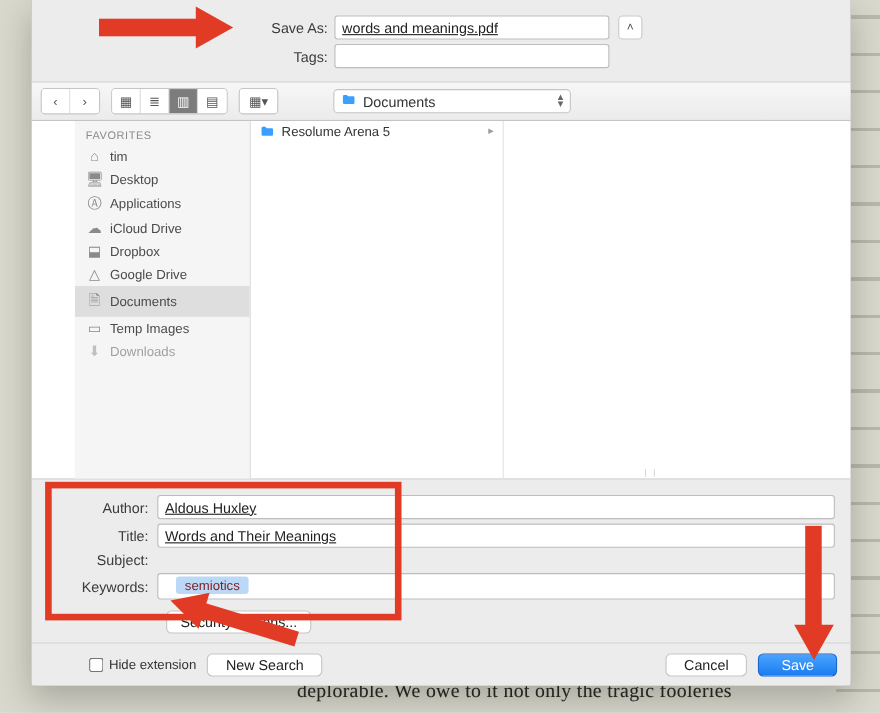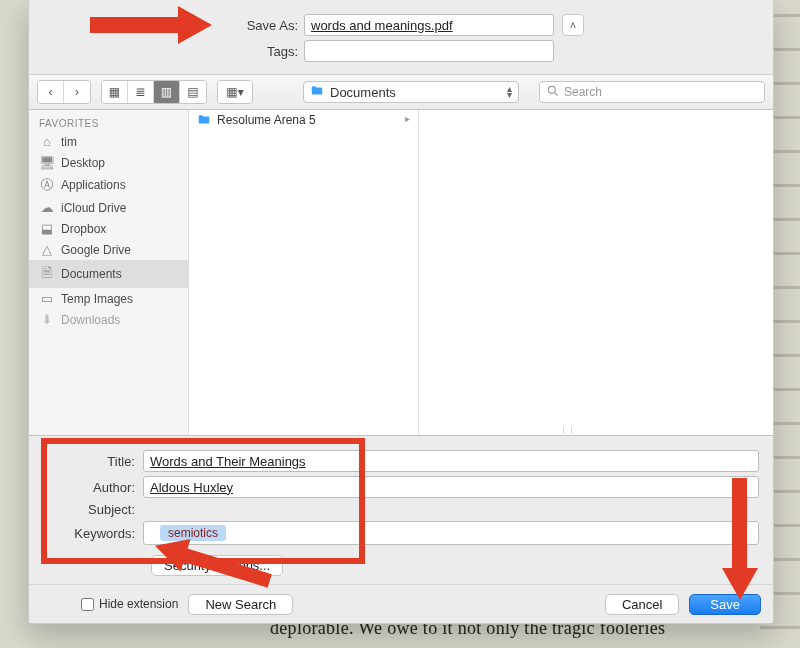--- a/index.html
+++ b/index.html
@@ -56,21 +56,21 @@
     margin-left: 40px;
   }
   .loc-pop .folder-ic { color:#3aa0ff; }
   .loc-pop .chev { margin-left:auto; font-size:10px; color:#666; display:flex; flex-direction:column; line-height:6px;}
   .search {
     flex:1; margin-left:10px; height:22px; background:#fff; border:1px solid #c5c5c5; border-radius:4px;
     display:flex; align-items:center; padding:0 6px; font-size:12px; color:#9a9a9a; gap:4px;
   }
 
   
-  .browser { flex: 1; display:flex; border-bottom:1px solid #c4c4c4; background:#fff; min-height: 0; }
+  .browser { flex: 1; display:flex; border-bottom:1px solid #c4c4c4; background:#fff; min-height: 0; padding-left: 39px; }
   .sidebar { width:160px; background:#f6f5f5; border-right:1px solid #dcdcdc; padding:4px 0; font-size:12px; overflow:hidden;}
   .sb-head { font-size:10px; color:#8a8a8a; text-transform:uppercase; letter-spacing:.5px; padding:4px 10px 2px;}
   .sb-item { display:flex; align-items:center; gap:6px; padding:3px 10px; color:#4b4b4b; }
   .sb-item.sel { background:#dedede; }
   .sb-item .ic { width:16px; text-align:center; color:#8a8a8a; font-size:13px; }
   .column { width:230px; border-right:1px solid #e3e3e3; font-size:12px; }
   .col-item { display:flex; align-items:flex-start; gap:6px; padding:3px 8px; color:#333; }
   .col-item .folder-ic { color:#3aa0ff; }
   .col-item .go { margin-left:auto; color:#9a9a9a; font-size:10px; }
   .blank { flex:1; position:relative; }
@@ -182,29 +182,20 @@
         <svg class="ic-svg" viewBox="0 0 24 24" fill="#3aa0ff">
             <path d="M3 6a2 2 0 0 1 2-2h4l2 2h8a2 2 0 0 1 2 2v8a2 2 0 0 1-2 2H5a2 2 0 0 1-2-2V6z"></path>
           </svg>
       </span>
       <span>Documents</span>
       <span class="chev">
           <span>▴</span>
           <span>▾</span>
         </span>
     </div>
-    <div class="search">
-      <span>
-        <svg class="ic-svg" viewBox="0 0 24 24" fill="none" stroke="#9a9a9a" stroke-width="2">
-            <circle cx="10" cy="10" r="6"></circle>
-            <line x1="15" y1="15" x2="20" y2="20"></line>
-          </svg>
-      </span>
-      <span>Search</span>
-    </div>
   </div>
 
   <div class="browser">
     <div class="sidebar">
       <div class="sb-head">Favorites</div>
 
       <div class="sb-item">
         <span class="ic">⌂</span>
         <span>tim</span>
       </div>
@@ -254,26 +245,26 @@
       </div>
     </div>
 
     <div class="blank">
       <div class="resize-handle">❘❘</div>
     </div>
   </div>
 
   <div class="meta">
     <div class="mrow">
+      <div class="mlbl">Author:</div>
+      <input class="txt minput" value="Aldous Huxley" style="">
+    </div>
+    <div class="mrow">
       <div class="mlbl">Title:</div>
       <input class="txt minput" value="Words and Their Meanings" style="">
-    </div>
-    <div class="mrow">
-      <div class="mlbl">Author:</div>
-      <input class="txt minput" value="Aldous Huxley" style="">
     </div>
     <div class="mrow">
       <div class="mlbl">Subject:</div>
     </div>
     <div class="mrow">
       <div class="mlbl">Keywords:</div>
       <div class="kw-wrap">
         <span class="kw-token">semiotics</span>
       </div>
     </div>

